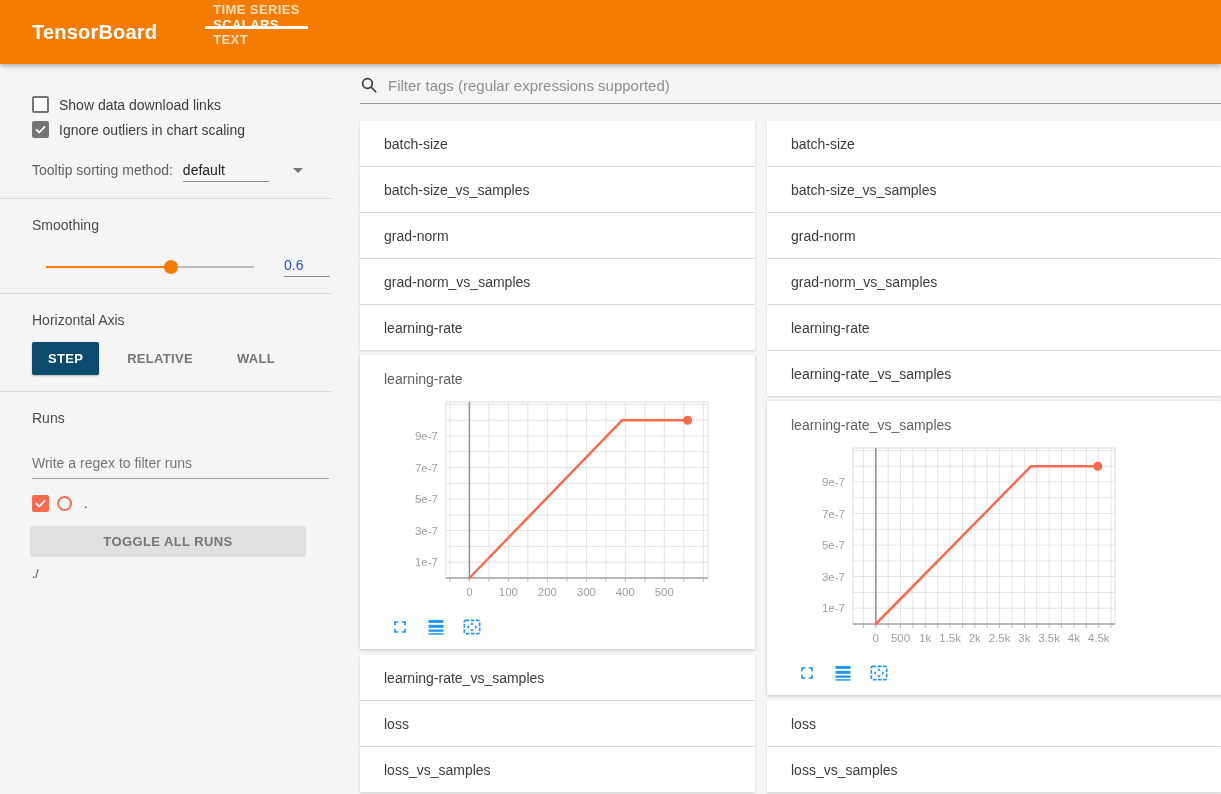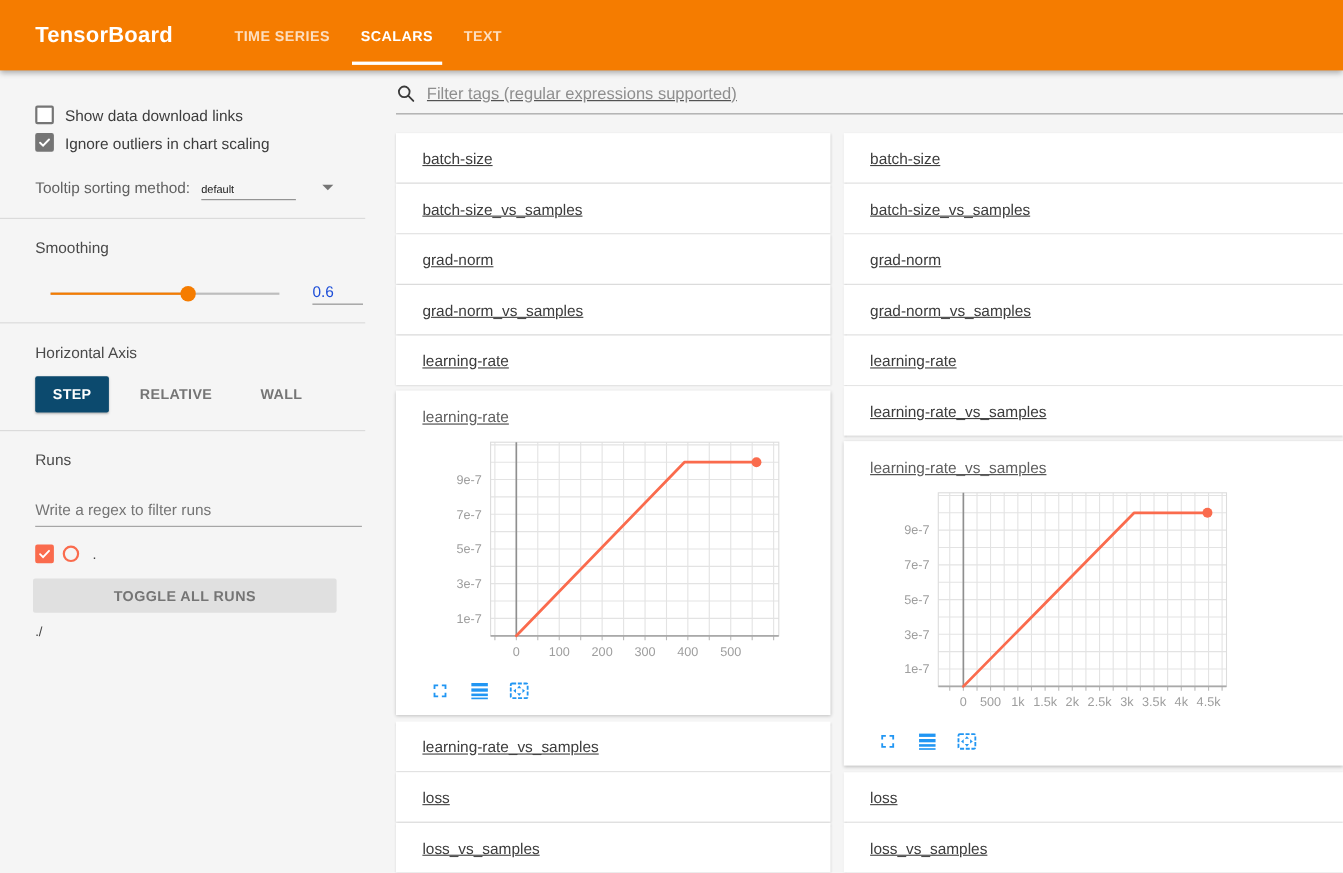--- a/index.html
+++ b/index.html
@@ -3,40 +3,40 @@
 <meta charset="utf-8">
 <style>
   * { margin:0; padding:0; box-sizing:border-box; }
   html,body { width:1221px; height:794px; overflow:hidden; background:#f5f5f5;
               font-family:"Liberation Sans","DejaVu Sans",sans-serif; color:#424242; }
 
   
   .hdr { height:64px; background:#f57c00; display:flex; align-items:center;
          padding-left:32px; box-shadow:0 2px 5px rgba(0,0,0,.3); position:relative; z-index:5; }
   .logo { color:#fff; font-size:20px; font-weight:700; letter-spacing:.2px; }
-  .tabs { display:flex; margin-left:42px; height:60px; }
+  .tabs { display:flex; margin-left:42px; height:60px;flex-direction:column; }
   .tab { color:rgba(255,255,255,.75); font-size:13px; font-weight:600; letter-spacing:.4px;
          display:flex; align-items:center; padding:0 14px; cursor:pointer; position:relative; }
   .tab.active { color:#fff; }
   .tab.active::after { content:""; position:absolute; left:6px; right:6px; bottom:3px; height:3px; background:#fff; }
 
   .content { display:flex; height:730px; }
 
   
   .sidebar { width:332px; flex:0 0 332px; padding-top:14px; }
   .side-sec { padding:10px 0 16px 32px; border-bottom:1px solid #d9d9d9; }
   .side-sec:last-child { border-bottom:none; }
   .chk-row { display:flex; align-items:center; gap:10px; margin:8px 0; font-size:14px; color:#3d3d3d; cursor:pointer; }
   .chk { width:17px; height:17px; border:2px solid #757575; border-radius:2px; flex:0 0 17px;
          display:flex; align-items:center; justify-content:center; background:#fff; }
   .chk.checked-gray { background:#757575; border-color:#757575; }
   .chk.checked-orange { background:#fa6b4d; border-color:#fa6b4d; }
   .chk svg { width:13px; height:13px; }
   .tooltip-row { margin-top:24px; display:flex; align-items:baseline; font-size:14px; color:#616161; }
-  .select-box { margin-left:10px; color:#212121; font-size:10px; border-bottom:1px solid #8a8a8a;
+  .select-box { margin-left:10px; color:#212121; font-size:14px; border-bottom:1px solid #8a8a8a;
                 width:86px; padding-bottom:3px; display:inline-block; cursor:pointer; }
   .caret { width:0; height:0; border-left:5px solid transparent; border-right:5px solid transparent;
            border-top:5px solid #757575; display:inline-block; margin-left:24px; position:relative; top:-2px; cursor:pointer; }
   .sec-label { font-size:14px; color:#4a4a4a; margin:8px 0 0 0; }
   .slider-row { display:flex; align-items:center; margin-top:24px; padding-right:0; }
   .slider { position:relative; width:208px; height:2px; background:#bdbdbd; margin-left:14px; cursor:pointer; }
   .slider-fill { position:absolute; left:0; top:0; height:2px; background:#f57c00; }
   .slider-thumb { position:absolute; top:-6px; width:14px; height:14px; border-radius:50%; background:#f57c00;
                   transform:translateX(-7px); cursor:pointer; }
   .slider-val { margin-left:30px; width:46px; font-size:14px; color:#1d4ed8;
@@ -51,21 +51,21 @@
   .regex-input::placeholder { color:#757575; }
   .run-row { display:flex; align-items:center; margin-top:16px; gap:8px; }
   .run-circle { width:15px; height:15px; border:2px solid #fa6b4d; border-radius:50%; flex:0 0 15px; cursor:pointer; }
   .run-name { font-size:13px; color:#424242; margin-left:4px; }
   .toggle-btn { margin-top:14px; width:276px; height:31px; background:#e0e0e0; border:none; border-radius:2px;
                 color:#757575; font-size:13px; font-weight:600; letter-spacing:.4px; cursor:pointer;
                 margin-left:-2px; font-family:"Liberation Sans","DejaVu Sans",sans-serif; }
   .base-path { font-size:12px; color:#424242; margin-top:10px; }
 
   
-  .main { flex:1; padding:12px 0 0 28px; overflow:hidden;text-decoration:underline; }
+  .main { flex:1; padding:12px 0 0 28px; overflow:hidden; }
   .filter-row { display:flex; align-items:center; gap:10px; border-bottom:1px solid #9a9a9a; padding-bottom:9px; }
   .filter-row svg { flex:0 0 18px; }
   .filter-input { border:none; outline:none; background:transparent; flex:1; font-size:15px; color:#212121;
                   font-family:"Liberation Sans","DejaVu Sans",sans-serif; }
   .filter-input::placeholder { color:#8e8e8e; }
   .columns { display:flex; gap:12px; margin-top:17px; }
   .tag-col { width:395px; flex:0 0 395px; }
   .tag-col:last-child { flex:1 1 auto; width:auto; }
   .tag-row { height:45px; background:#fff; display:flex; align-items:center; padding:0 24px;
              font-size:14px; color:#3c3c3c; box-shadow:0 1px 2px rgba(0,0,0,.16); margin-bottom:1px; cursor:pointer; }

